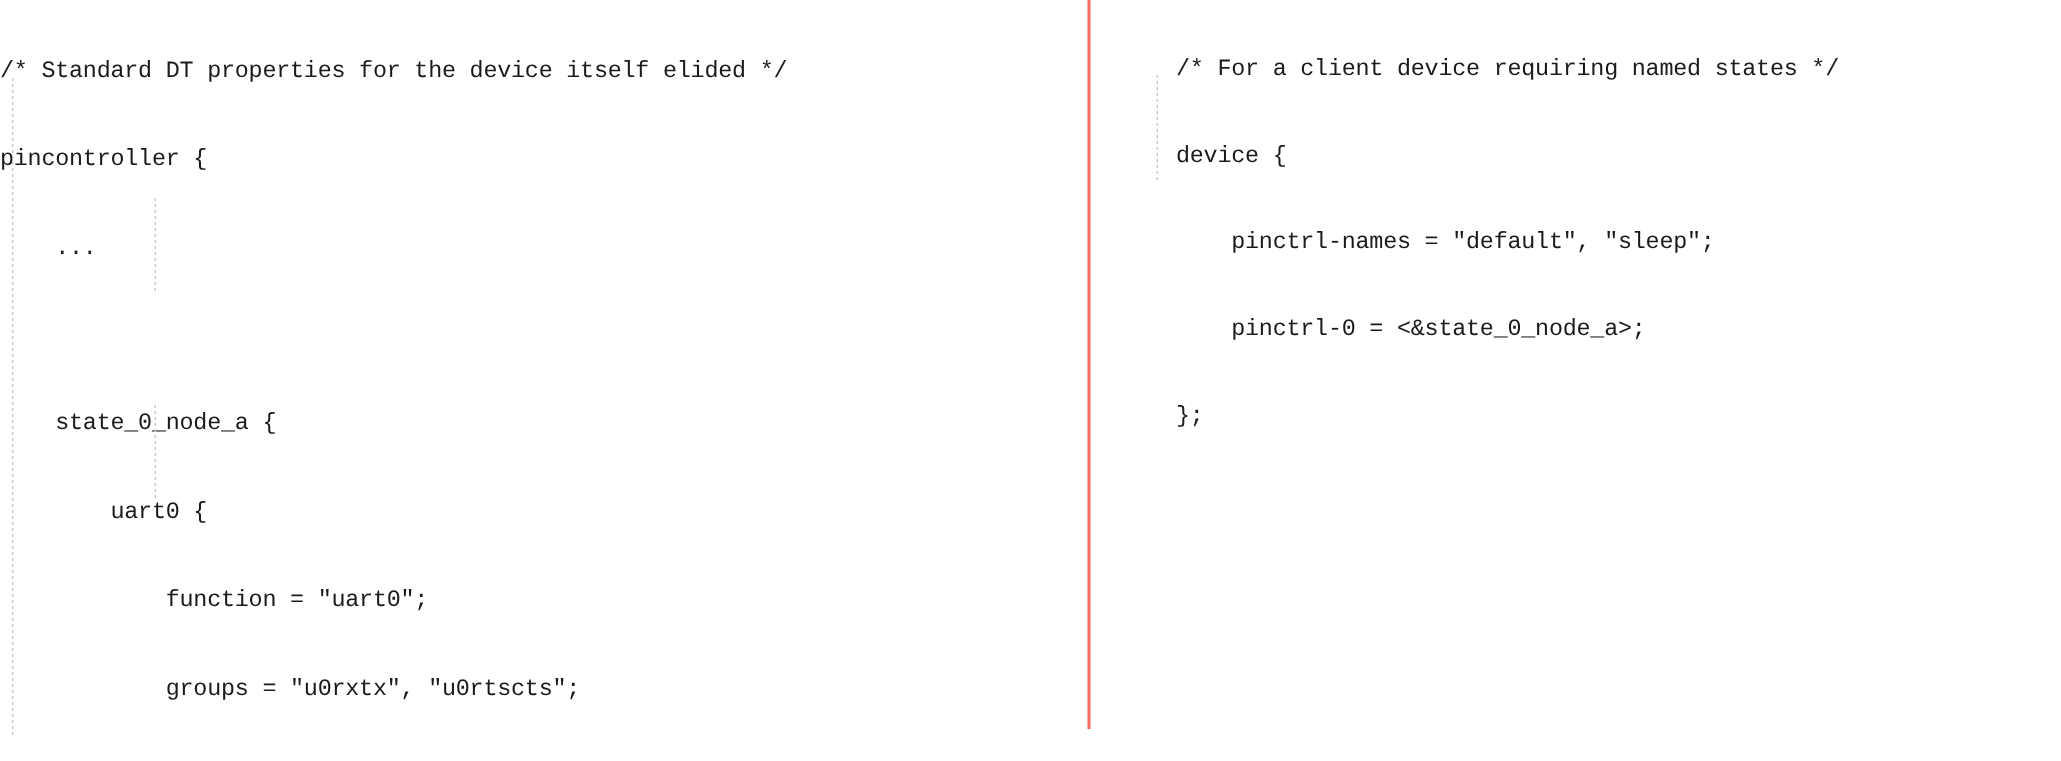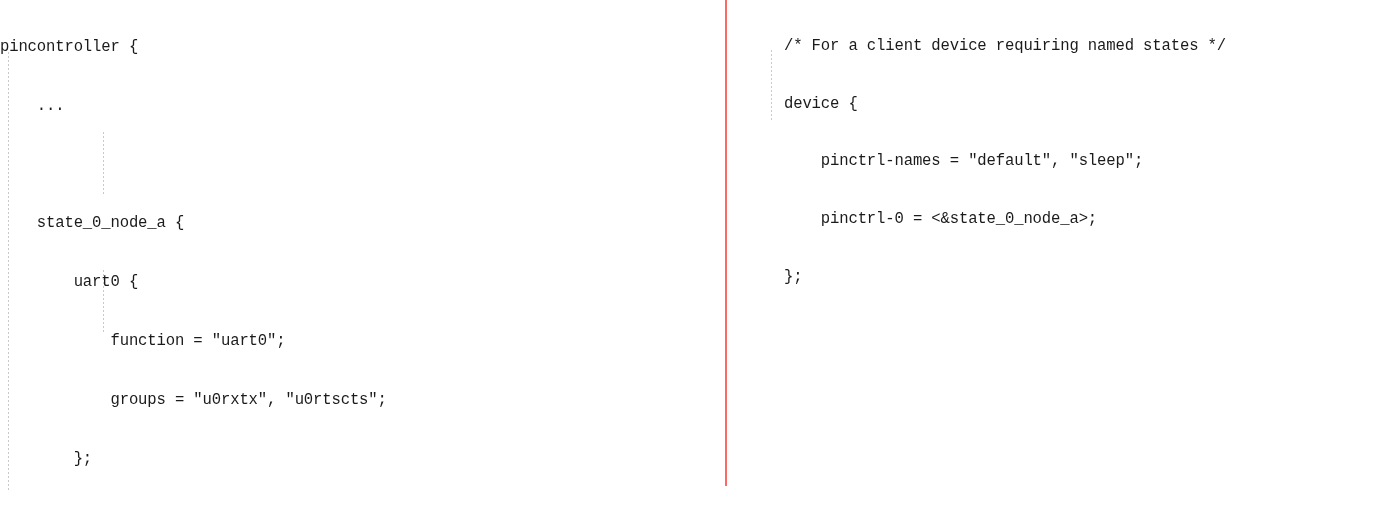--- a/index.html
+++ b/index.html
@@ -71,20 +71,21 @@
 
   
   #guide-r-0 { left: 771px; top: 50px;  height: 72px;  }
 </style>
 </head>
 <body>
 
 <div id="code-figure">
 
   <div class="panel" id="panel-left">
+    <div class="code-line">/* Standard DT properties for the device itself elided */</div>
     <div class="code-line">pincontroller {</div>
     <div class="code-line">    ...</div>
     <div class="code-line blank"></div>
     <div class="code-line">    state_0_node_a {</div>
     <div class="code-line">        uart0 {</div>
     <div class="code-line">            function = "uart0";</div>
     <div class="code-line">            groups = "u0rxtx", "u0rtscts";</div>
     <div class="code-line">        };</div>
     
     

